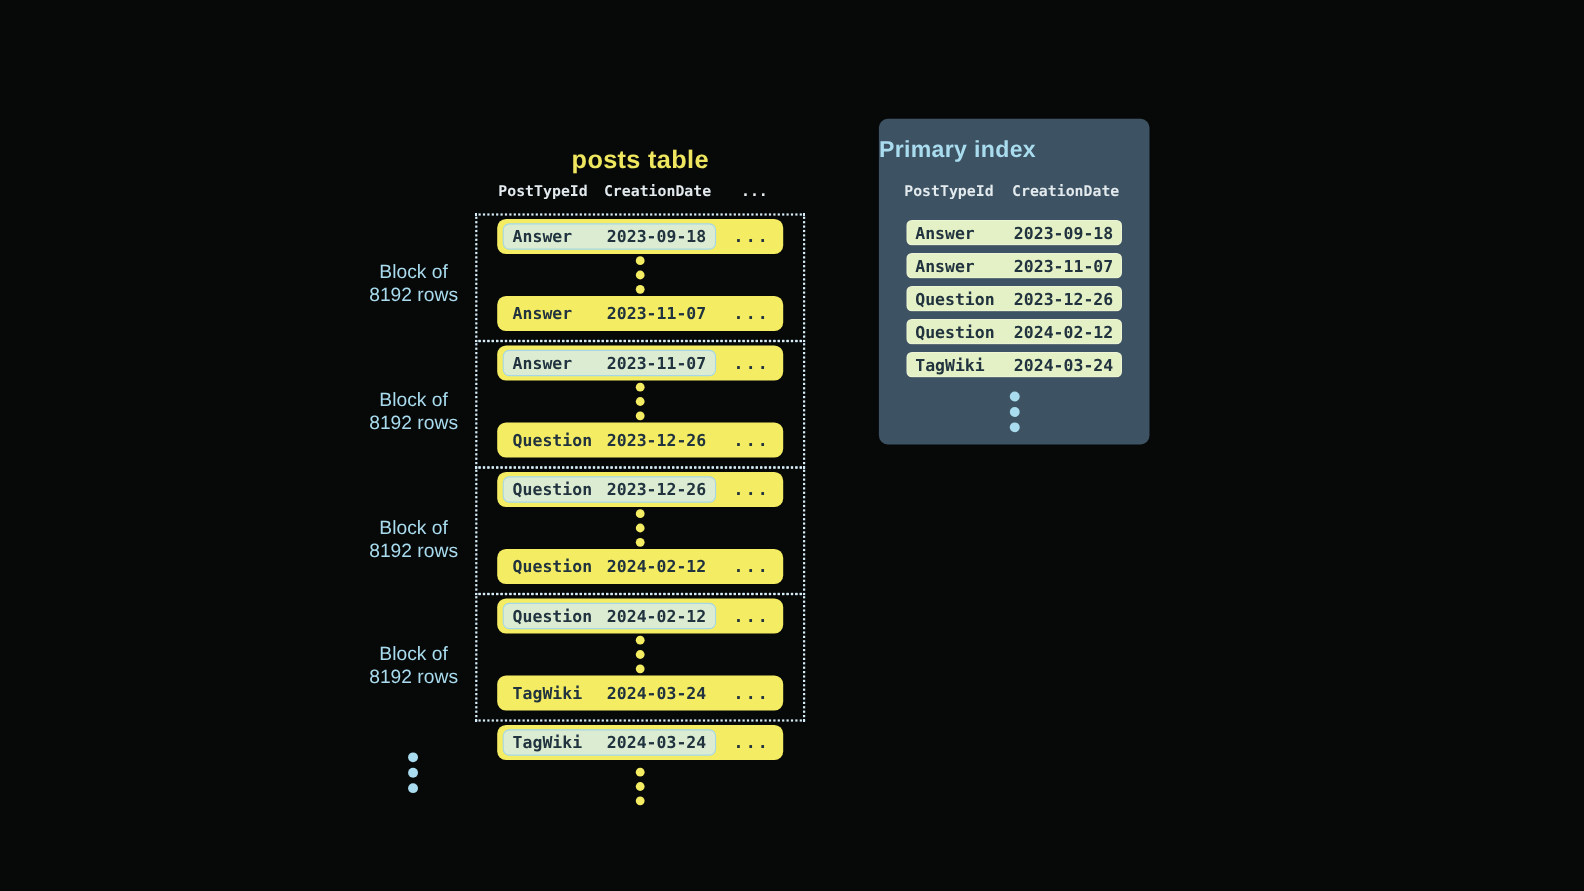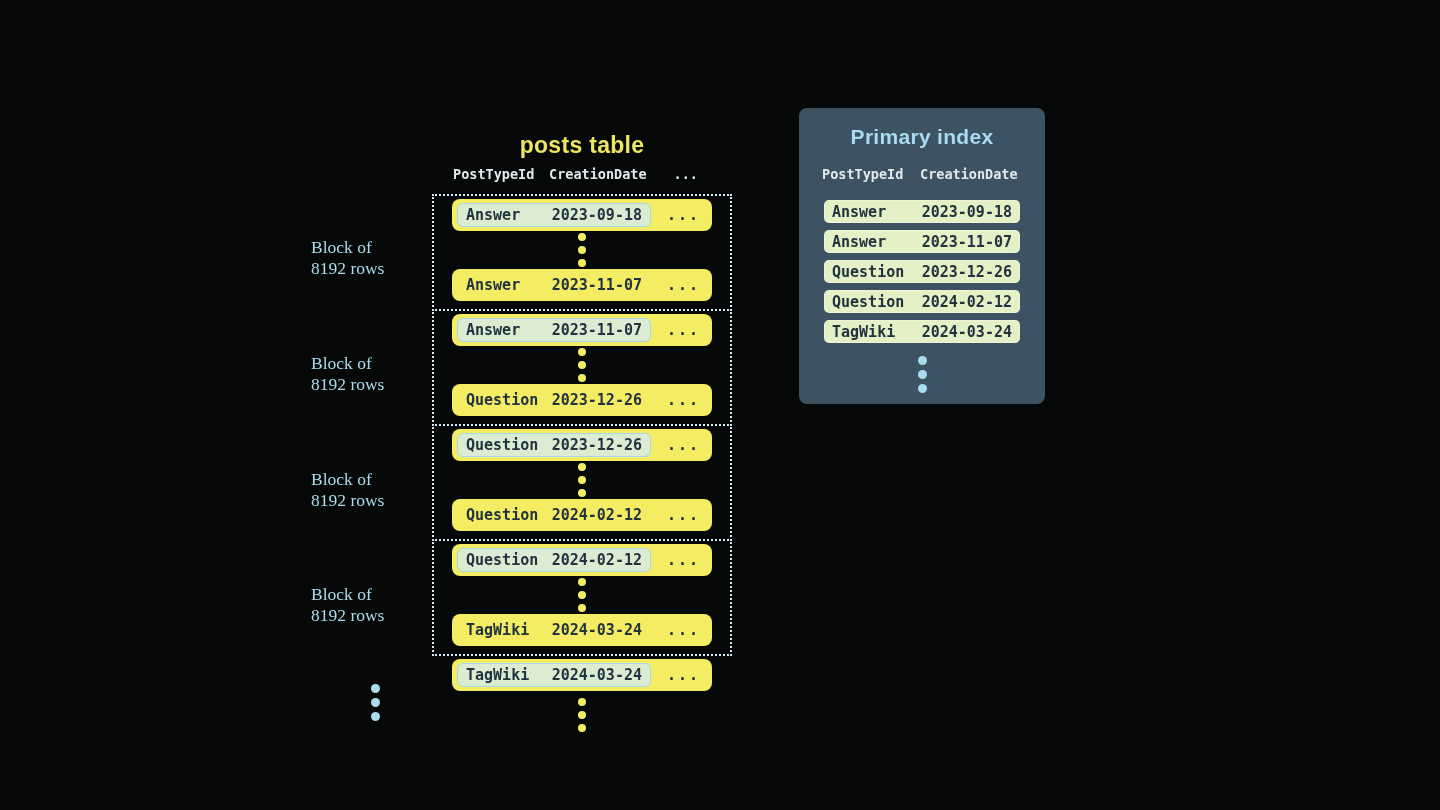--- a/index.html
+++ b/index.html
@@ -60,34 +60,34 @@
 
   .vdots{display:flex;flex-direction:column;align-items:center;gap:5px;}
   .vdots i{display:block;width:8px;height:8px;border-radius:50%;background:var(--row_yellow);}
   .vdots.blue i{background:var(--light_blue);width:9px;height:9px;gap:4px;}
   .vdots.in-block{flex:1;justify-content:center;}
 
   .overflow-row{margin:3px auto 0 auto;}
   .bottom-dots{margin:7px auto 0 auto;}
 
   .block-label{
-    position:absolute;width:130px;left:311px;text-align:left;
-    color:var(--light_blue);font-size:17.5px;line-height:21px;font-family:Liberation Serif, serif;
+    position:absolute;width:130px;left:311px;text-align:center;
+    color:var(--light_blue);font-size:17.5px;line-height:21px;
   }
   .bl-0{top:237px;} .bl-1{top:353px;} .bl-2{top:469px;} .bl-3{top:584px;}
 
   .left-dots{position:absolute;left:371px;top:684px;}
 
   
   .panel{
     position:absolute;left:799px;top:108px;width:246px;height:296px;
     background:var(--panel_bg);border-radius:8px;
   }
   .panel-title{
-    margin-top:17px;text-align:center;color:var(--light_blue);
+    margin-top:17px;color:var(--light_blue);
     font-size:21px;font-weight:600;letter-spacing:.3px;
   }
   .panel-headers{
     position:relative;margin-top:17px;height:17px;
     color:var(--header_text);font-size:13.5px;font-weight:600;
   }
   .panel-headers .h1{position:absolute;left:23px;}
   .panel-headers .h2{position:absolute;left:121px;}
   .index-rows{margin:17px auto 0 auto;width:196px;display:flex;flex-direction:column;gap:7px;}
   .irow{

